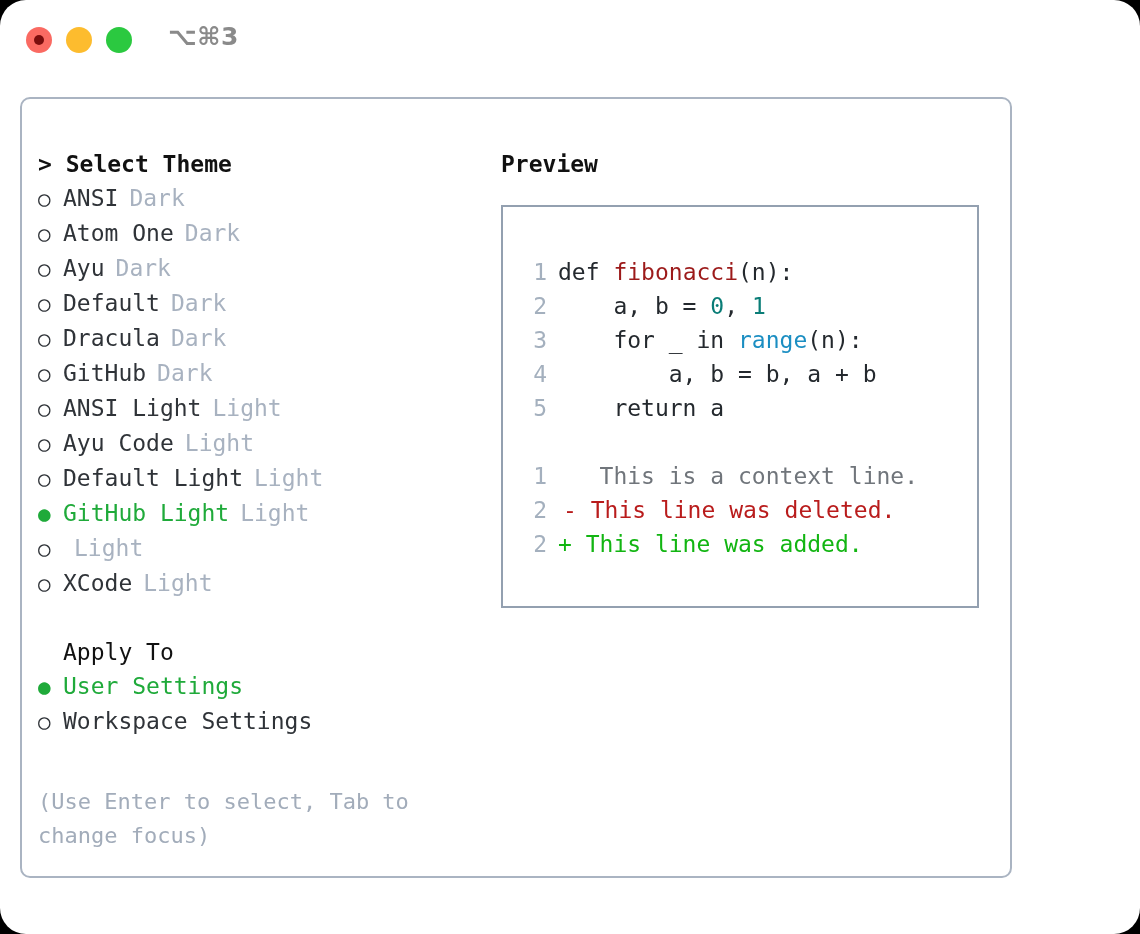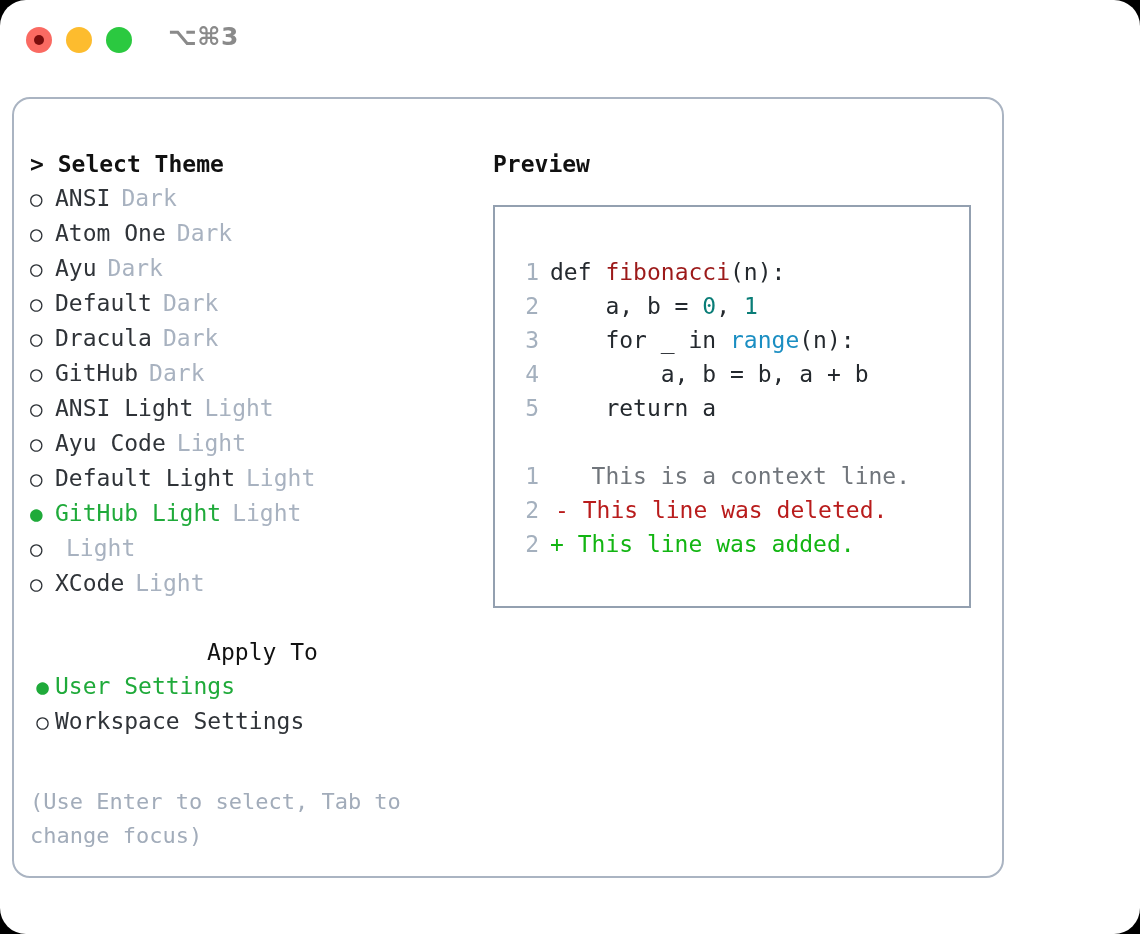--- a/index.html
+++ b/index.html
@@ -60,26 +60,26 @@
     font-size: 25px;
     font-weight: 700;
     color: #8a8a8a;
     letter-spacing: 0.5px;
     white-space: pre;
   }
 
   
   #app-panel {
     position: absolute;
-    left: 12px;
+    left: 20px;
     top: 97px;
     width: 992px;
     height: 781px;
     border: 2px solid #aab4c2;
-    border-radius: 18px;
+    border-radius: 10px;
     background: #ffffff;
     box-sizing: border-box;
   }
 
   
   #theme-column {
     position: absolute;
     left: 16px;
     top: 48px;
     width: 440px;
@@ -121,21 +121,21 @@
     color: #2f3338;
   }
   .opt-marker.selected { color: #1faa3a; }
   .opt-label { color: #2f3338; }
   .opt-row.selected .opt-label { color: #1faa3a; }
   .opt-variant {
     color: #a8b2c0;
     margin-left: 11px;
   }
 
-  #apply-section { margin-top: 34px; text-align: center; }
+  #apply-section { margin-top: 34px; }
   #apply-heading {
     font-size: 23px;
     color: #111111;
     line-height: 34px;
     padding-left: 25px;
     white-space: pre;
   }
 
   #hint-text {
     margin-top: 46px;

